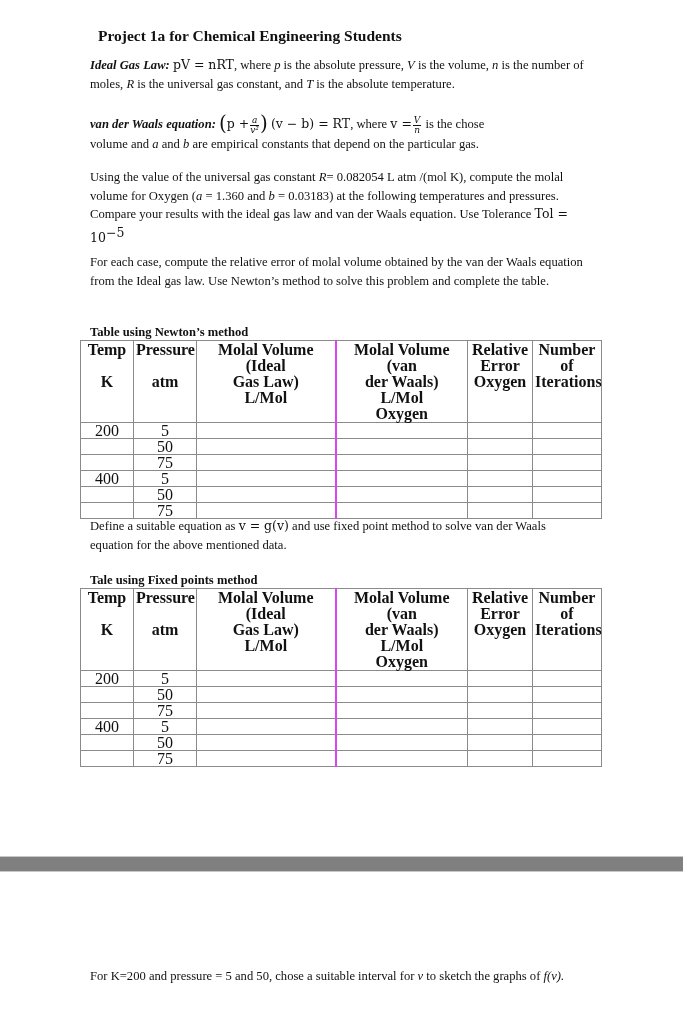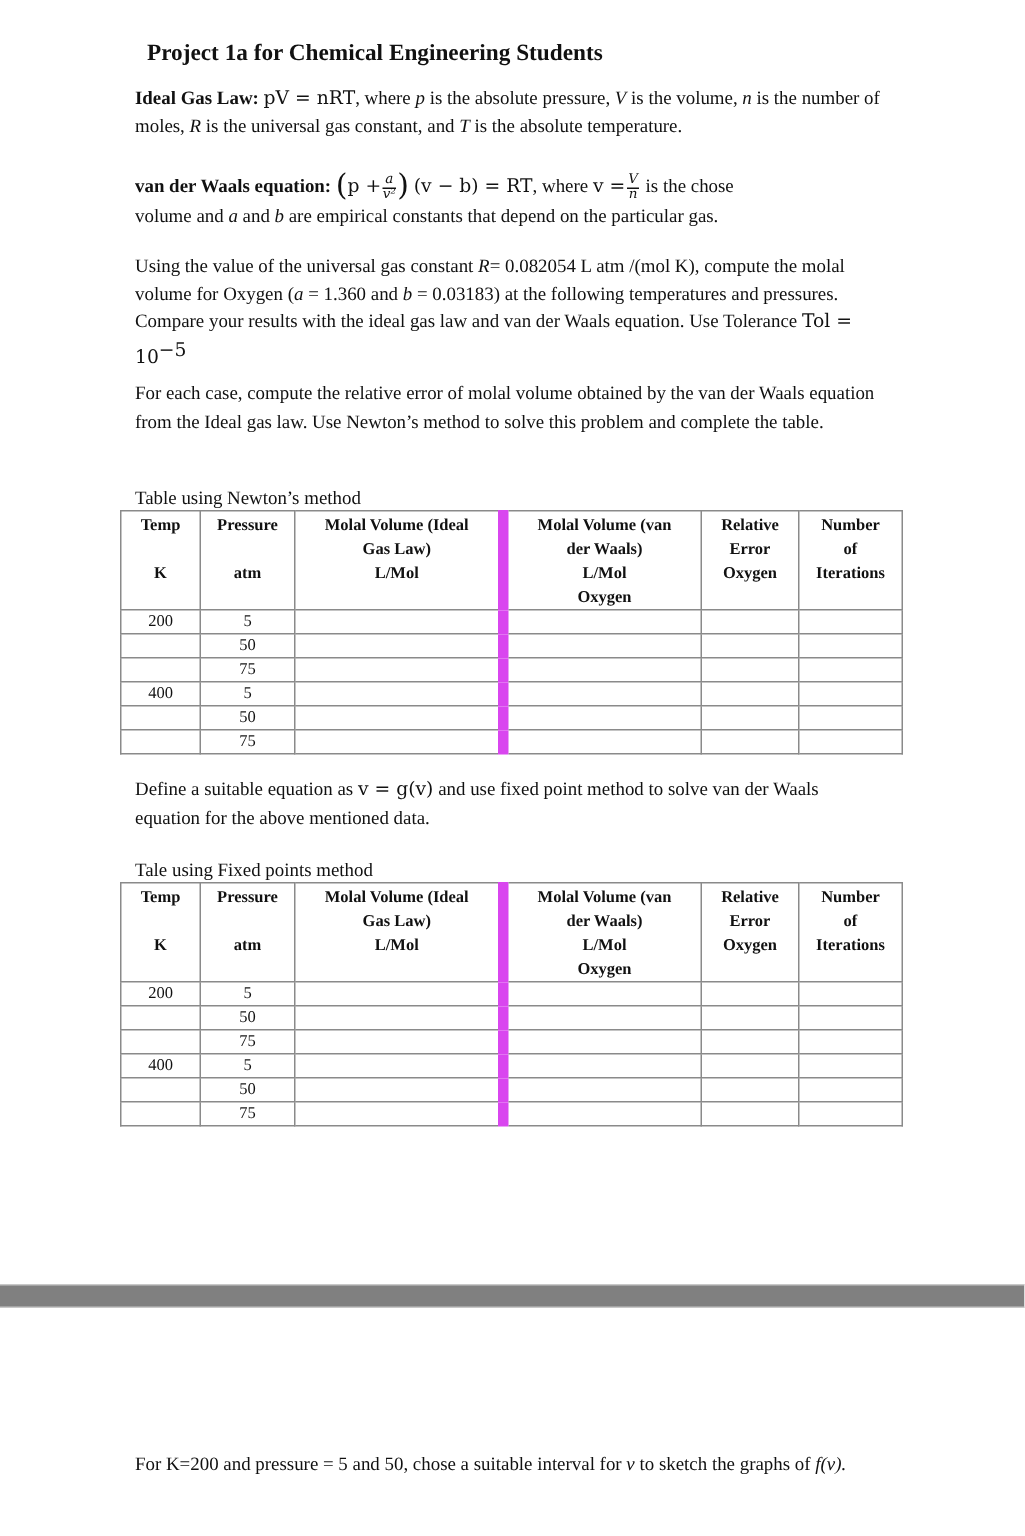--- a/index.html
+++ b/index.html
@@ -1,36 +1,36 @@
 <!DOCTYPE html>
 <html><head>
 <meta charset="utf-8">
 <style>
   html, body { margin:0; padding:0; background:#ffffff; }
   body { width:683px; height:1024px; position:relative; overflow:hidden;
          font-family:"Liberation Serif", "DejaVu Serif", serif; color:#111; }
   .abs { position:absolute; }
   .title { left:98px; top:27px; font-size:15.5px; font-weight:bold; }
   .para { left:90px; width:500px; font-size:12.6px; line-height:19px; }
-  .b { font-weight:bold; }
+  .b { font-weight:bold;font-style:italic; }
   .i { font-style:italic; }
   .m { font-family:"DejaVu Serif", serif; font-size:12.5px; }
   .mr { font-family:"DejaVu Serif", serif; font-size:12.5px; }
   .big { font-family:"DejaVu Serif", serif; font-size:20px; vertical-align:-2px; }
   .frac { display:inline-block; vertical-align:middle; text-align:center; line-height:9px; margin:0 1px; }
   .frac .num, .frac .den { display:block; font-family:"DejaVu Serif", serif; font-style:italic; font-size:9px; }
   .frac .num { border-bottom:1px solid #111; padding:0 1px; }
   sup { font-size:8px; }
-  .tcap { left:90px; font-size:12.6px; font-weight:normal; }
+  .tcap { left:90px; font-size:12.6px; font-weight:bold; }
   table.grid { position:absolute; left:80px; width:521px; border-collapse:collapse;
-               font-size:11px; table-layout:fixed; }
+               font-size:16px; table-layout:fixed; }
   table.grid td, table.grid th { border:1px solid #8a8a8a; padding:0 2px; text-align:center; vertical-align:top; }
   table.grid th { font-weight:bold; line-height:16px; height:63px; padding-top:1px; }
   table.grid td { height:15px; line-height:15px; }
-  table.grid .thin { border-left:7px solid #d946ef; }
+  table.grid .thin { border-left:2px solid #d946ef; }
   .divider { left:0; top:856px; width:683px; height:14px; background:#808080;
              border-top:1px solid #c8c8c8; border-bottom:1px solid #c8c8c8; }
 </style>
 </head>
 <body>
 
 <div class="abs title">Project 1a for Chemical Engineering Students</div>
 
 <div class="abs para" style="top:55px;">
   <span class="b">Ideal Gas Law:</span>

